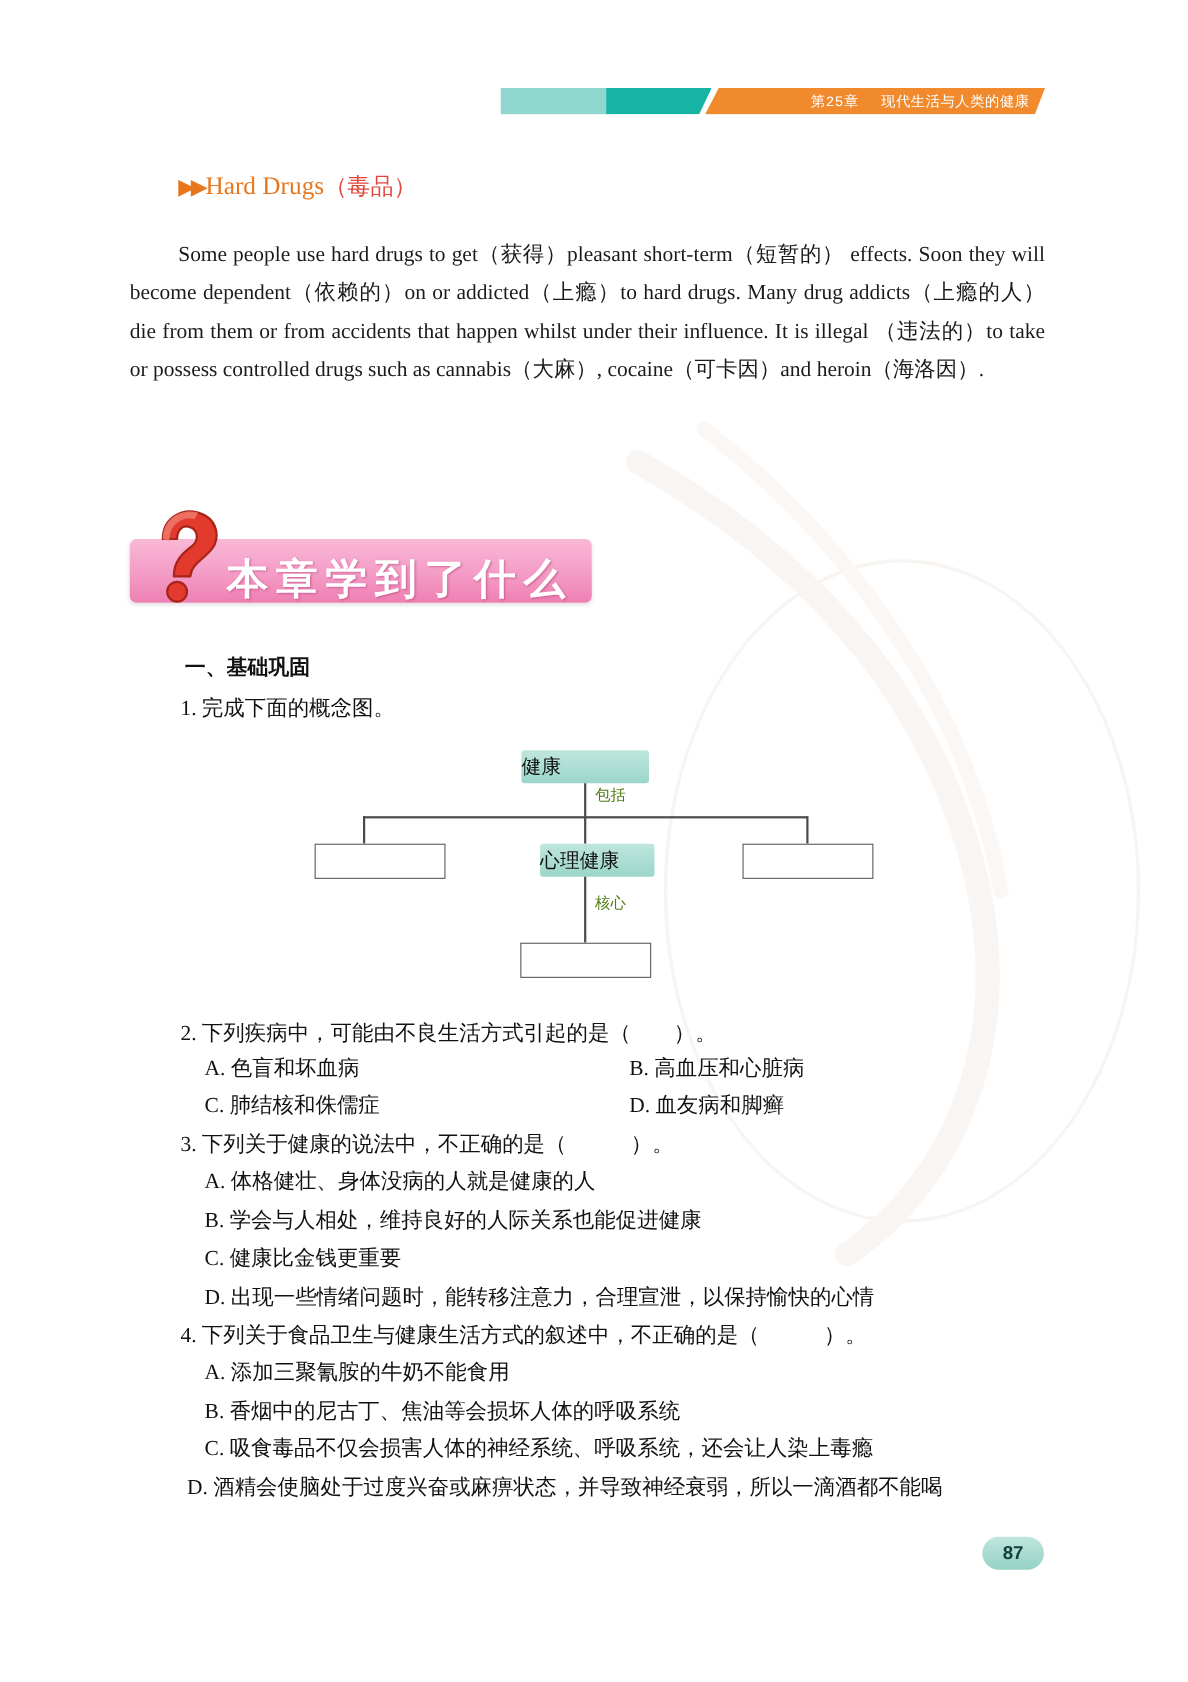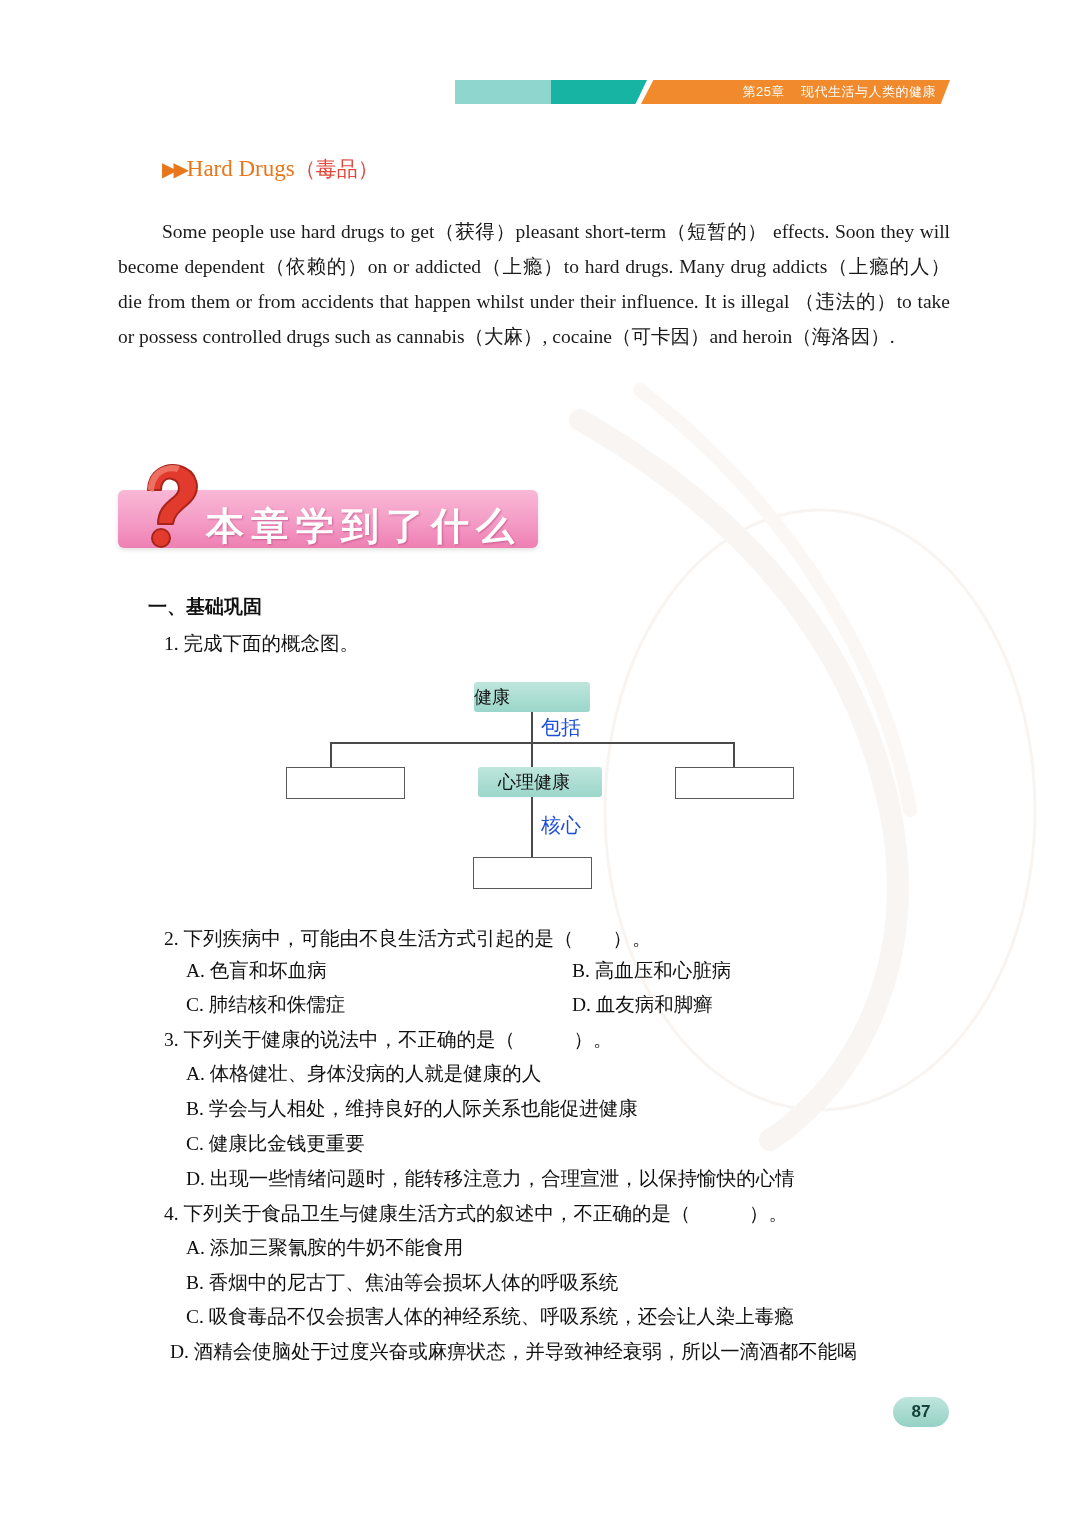--- a/index.html
+++ b/index.html
@@ -62,21 +62,21 @@
     width: 309px;
     background: #f08a2c;
     clip-path: polygon(4% 0, 100% 0, 97% 100%, 0 100%);
   }
   .hdr-text {
     position: absolute;
     right: 14px;
     top: 3px;
     color: #ffffff;
     font-size: 13px;
-    font-family: Liberation Sans, sans-serif;
+    font-family: Liberation Mono, monospace;
     letter-spacing: 0.5px;
     white-space: nowrap;
   }
   .hdr-text .ch {
     margin-left: 12px;
   }
 
   
   .sec-heading {
     position: absolute;
@@ -143,21 +143,21 @@
     position: absolute;
     left: 10px;
     top: 0;
     width: 80px;
     height: 96px;
   }
 
   
   .sub-heading {
     position: absolute;
-    left: 148px;
+    left: 168px;
     font-size: 19px;
     font-weight: bold;
     font-family: "Liberation Sans", sans-serif;
     color: #111;
     text-align: right;
   }
   .q-line {
     position: absolute;
     font-size: 19.5px;
     font-family: "Liberation Serif", serif;
@@ -189,23 +189,23 @@
   .node.empty {
     border: 1px solid #5a5a5a;
     background: #fff;
   }
   .edge {
     position: absolute;
     background: #4a4a4a;
   }
   .edge-label {
     position: absolute;
-    font-size: 20px;
+    font-size: 14px;
     font-family: Liberation Sans, sans-serif;
-    color: #1d4ed8;
+    color: #4d7c0f;
     background: #fff;
     padding: 0 3px;
   }
 
   
   .pagenum {
     position: absolute;
     left: 893px;
     top: 1397px;
     width: 56px;
@@ -267,21 +267,21 @@
     <div class="edge" style="left:231px; top:40px; width:1.5px; height:30px;"></div>
     <div class="edge-label" style="left:238px; top:42px;">包括</div>
 
     <div class="edge" style="left:30px; top:70px; width:404px; height:1.5px;"></div>
 
     <div class="edge" style="left:30px; top:70px; width:1.5px; height:25px;"></div>
     <div class="edge" style="left:231px; top:70px; width:1.5px; height:25px;"></div>
     <div class="edge" style="left:433px; top:70px; width:1.5px; height:25px;"></div>
 
     <div class="node empty" style="left:-14px; top:95px; width:117px;"></div>
-    <div class="node filled" style="left:178px; top:95px; width:104px;padding-left:20px;">心理健康</div>
+    <div class="node filled" style="left:191px; top:95px; width:104px;">心理健康</div>
     <div class="node empty" style="left:375px; top:95px; width:117px;"></div>
 
     <div class="edge" style="left:231px; top:125px; width:1.5px; height:60px;"></div>
     <div class="edge-label" style="left:238px; top:140px;">核心</div>
     <div class="node empty" style="left:173px; top:185px; width:117px;"></div>
   </div>
 
   <div class="q-line" style="left:164px; top:925px;">2. 下列疾病中，可能由不良生活方式引起的是（　　）。</div>
   <div class="q-line" style="left:186px; top:957px;">A. 色盲和坏血病</div>
   <div class="q-line" style="left:572px; top:957px;">B. 高血压和心脏病</div>

